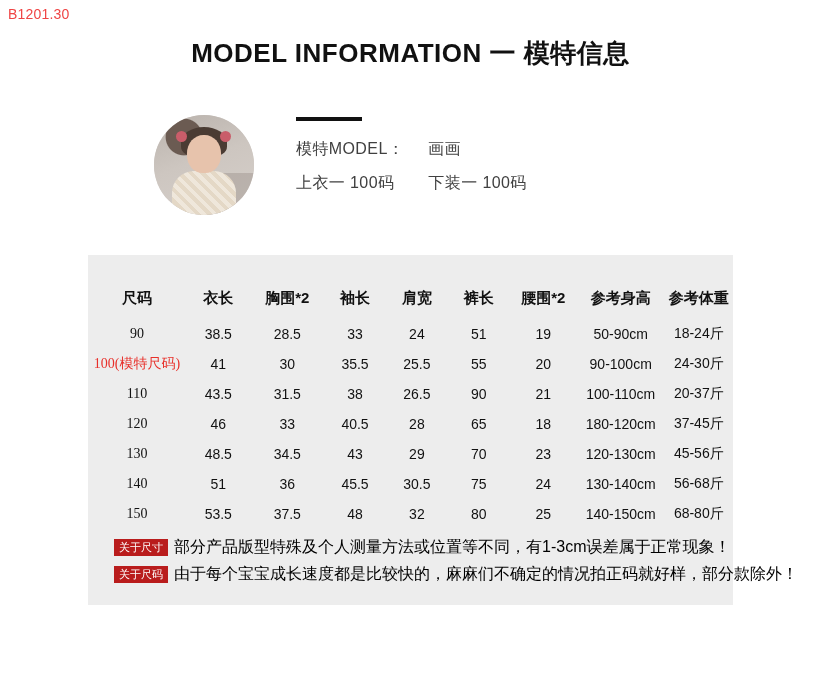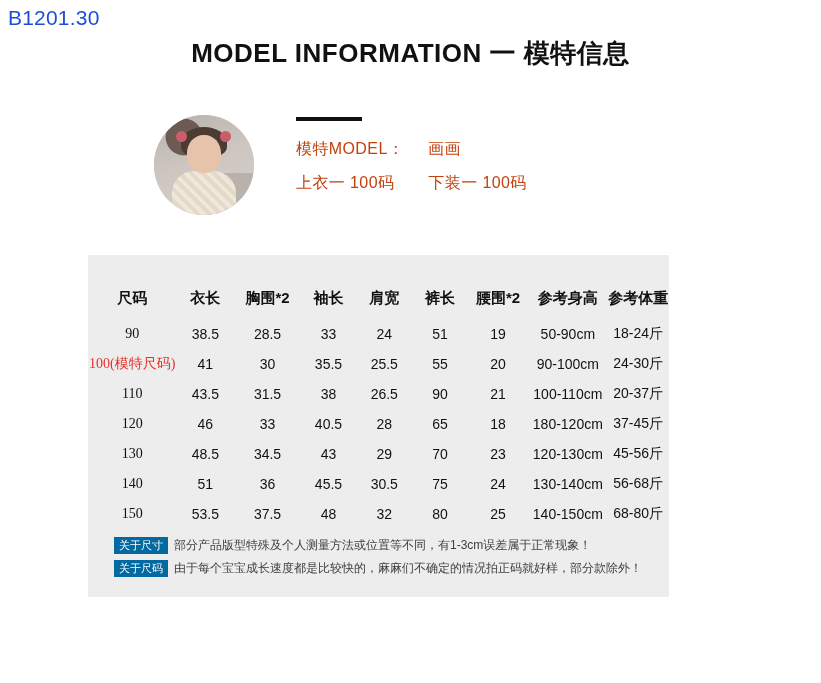--- a/index.html
+++ b/index.html
@@ -12,22 +12,22 @@
     height: 683px;
     font-family: "Liberation Sans", sans-serif;
     color: #1a1a1a;
     position: relative;
     overflow: hidden;
   }
   .sku-code {
     position: absolute;
     top: 6px;
     left: 8px;
-    font-size: 21px;
-    color: #1d4ed8;
+    font-size: 14px;
+    color: #ef4444;
     letter-spacing: 0.2px;
   }
   .content {
     position: absolute;
     left: 88px;
     top: 28px;
     width: 645px;
   }
   .title {
     text-align: center;
@@ -112,38 +112,38 @@
     padding-top: 2px;
   }
   .rule {
     width: 66px;
     height: 4px;
     background: #111;
     margin-bottom: 18px;
   }
   .info-line {
     font-size: 16px;
-    color: #c2410c;
+    color: #404040;
     margin-bottom: 13px;
     letter-spacing: 0.4px;
     white-space: nowrap;
   }
   .info-line .gap {
     display: inline-block;
     width: 34px;
   }
   .info-line .gap-sm {
     display: inline-block;
     width: 24px;
   }
   .size-panel {
     margin-top: 40px;
     background: #ededed;
     padding: 22px 0 14px 0;
-    width: 581px;
+    width: 645px;
   }
   table.size-table {
     border-collapse: collapse;
     width: 100%;
     table-layout: fixed;
   }
   table.size-table th,
   table.size-table td {
     text-align: center;
     font-size: 14px;
@@ -178,32 +178,32 @@
   col.c8 { width: 10.6%; }
   .notes {
     padding: 8px 0 0 26px;
   }
   .note-row {
     display: flex;
     align-items: center;
     margin-bottom: 6px;
   }
   .note-tag {
-    background: #0369a1;
+    background: #b91c1c;
     color: #fff;
     font-size: 11px;
     padding: 2px 5px;
     margin-right: 6px;
     white-space: nowrap;
     line-height: 1.2;
     flex: 0 0 auto;
   }
   .note-text {
-    font-size: 12px;
-    color: #404040;
+    font-size: 16px;
+    color: #000000;
     white-space: nowrap;
   }
 </style>
 </head>
 <body>
 
 <div class="sku-code">B1201.30</div>
 
 <div class="content">
 

